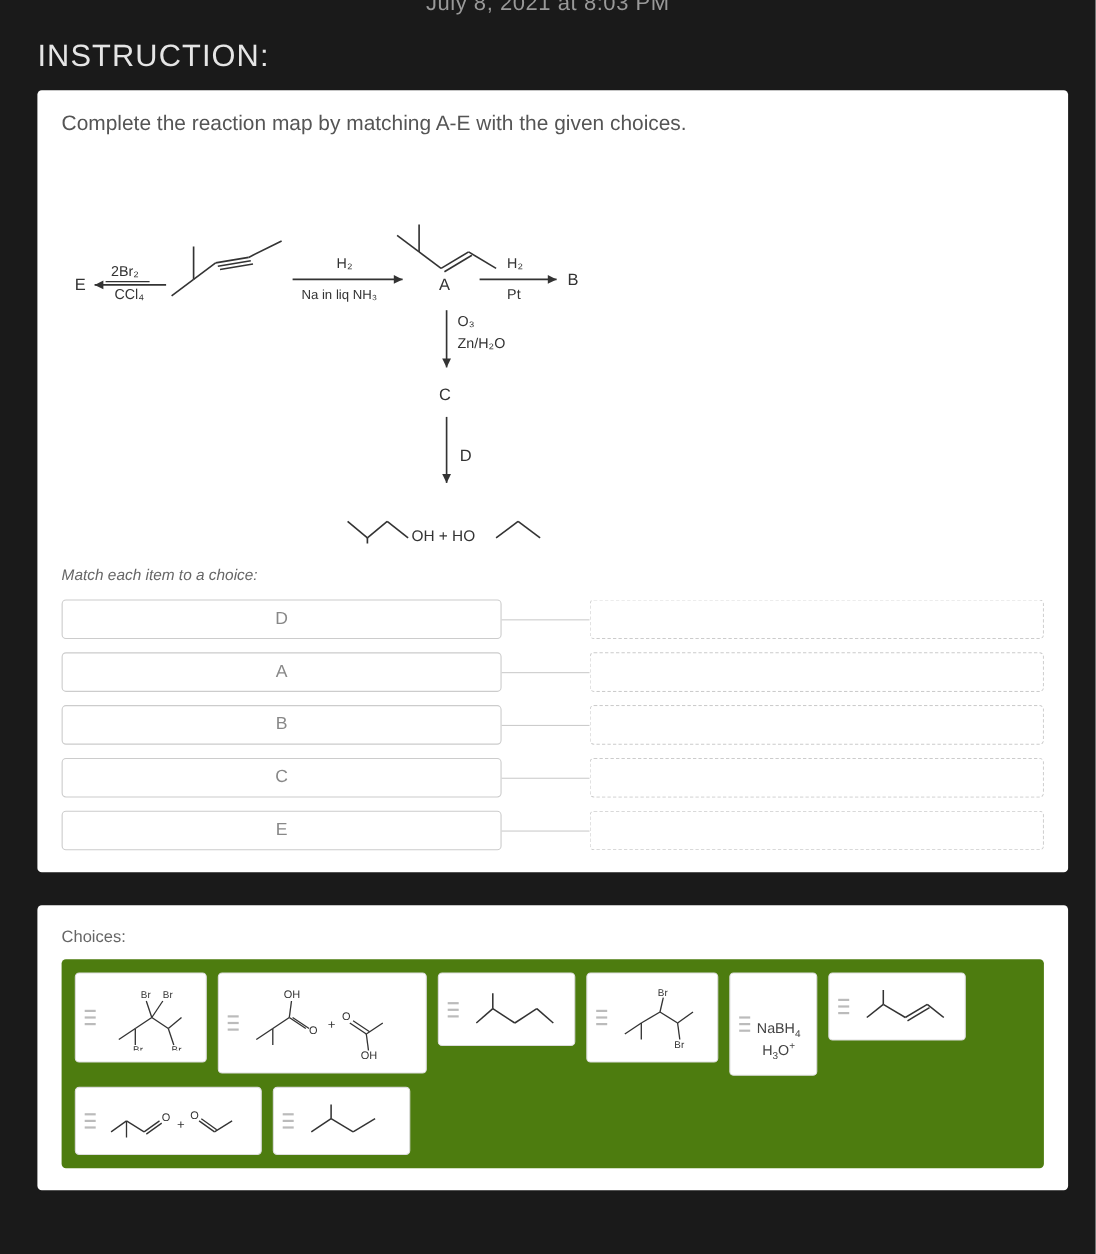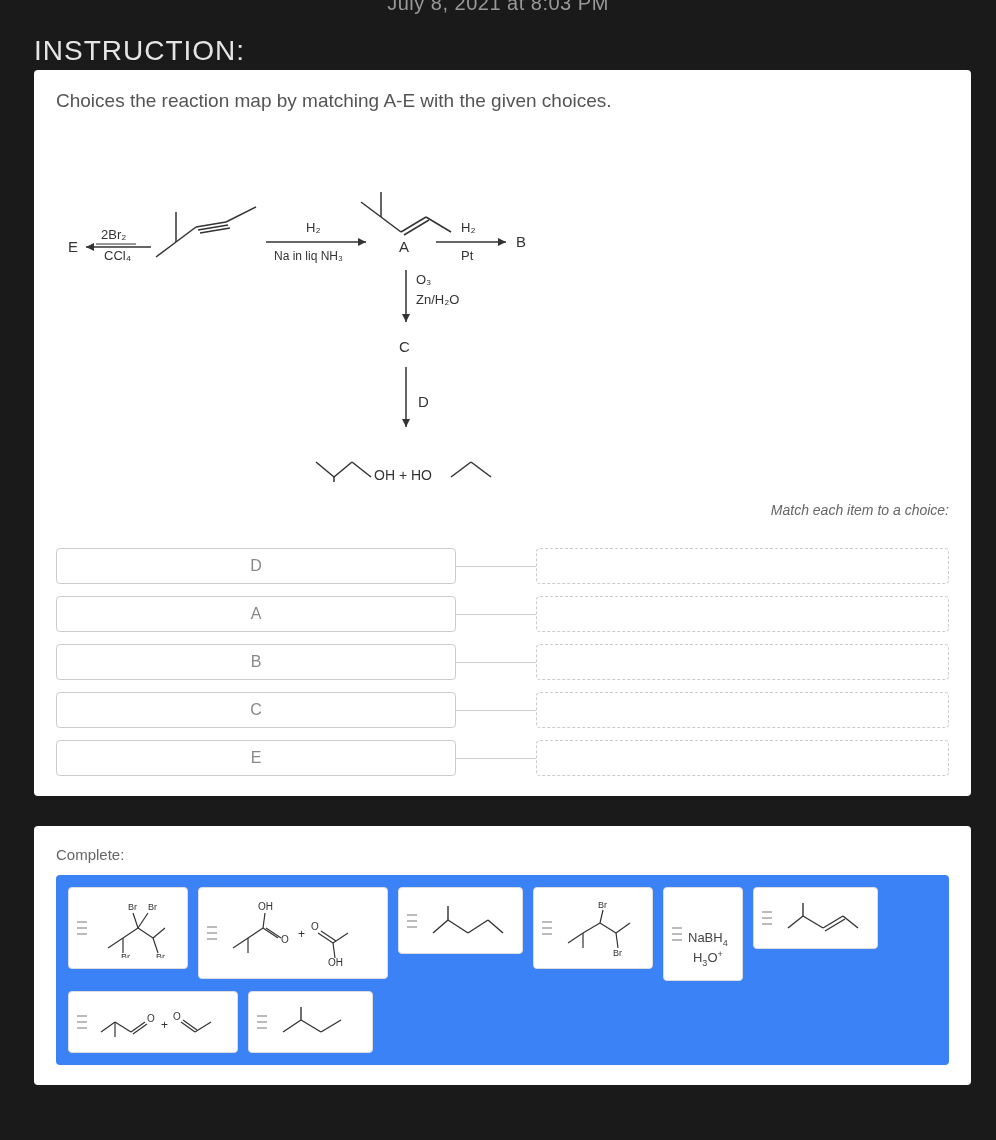--- a/index.html
+++ b/index.html
@@ -15,21 +15,21 @@
     text-align: center;
     color: #999;
     font-size: 20px;
     margin-top: -8px;
     letter-spacing: 0.5px;
   }
   .instruction-header {
     color: #e5e5e5;
     font-size: 28px;
     font-weight: 500;
-    margin: 20px 0 3px 34px;
+    margin: 20px 0 15px 34px;
     letter-spacing: 1px;
   }
   .white-panel {
     background: #fff;
     color: #333;
     margin: 0 25px 30px 34px;
     border-radius: 4px;
     padding: 20px 22px;
   }
   .question-text {
@@ -41,22 +41,21 @@
     width: 600px;
     height: 350px;
     position: relative;
     margin: 0 0 20px 0;
   }
   .reaction-diagram svg { width: 100%; height: 100%; }
   .match-label {
     font-style: italic;
     color: #666;
     font-size: 14px;
-    margin-bottom: 30px;
-    text-align: right;
+    margin-bottom: 15px;
   }
   .match-rows { display: flex; flex-direction: column; gap: 12px; }
   .match-row { display: flex; align-items: center; gap: 0; }
   .match-left {
     width: 400px;
     height: 36px;
     border: 1px solid #ccc;
     border-radius: 4px;
     display: flex;
     align-items: center;
@@ -76,21 +75,21 @@
     border: 1px dashed #ccc;
     border-radius: 4px;
     background: #fff;
   }
   .choices-label {
     color: #666;
     font-size: 15px;
     margin-bottom: 12px;
   }
   .choices-grid {
-    background: #3b82f6;
+    background: #4d7c0f;
     border-radius: 4px;
     padding: 12px;
     display: flex;
     flex-wrap: wrap;
     gap: 10px;
     align-items: flex-start;
   }
   .choice-tile {
     background: #fff;
     border: 1px solid #ddd;
@@ -125,21 +124,21 @@
   sup { font-size: 0.7em; }
 </style>
 </head>
 <body>
 
 <div class="date-line">July 8, 2021 at 8:03 PM</div>
 
 <div class="instruction-header">INSTRUCTION:</div>
 
 <div class="white-panel">
-  <div class="question-text">Choices the reaction map by matching A-E with the given choices.</div>
+  <div class="question-text">Complete the reaction map by matching A-E with the given choices.</div>
 
   <div class="reaction-diagram">
     <svg viewBox="0 0 600 350">
 
       <g stroke="#333" stroke-width="1.5" fill="none">
         <line x1="120" y1="80" x2="120" y2="110"></line>
         <line x1="120" y1="110" x2="100" y2="125"></line>
         <line x1="120" y1="110" x2="140" y2="95"></line>
         <line x1="140" y1="95" x2="170" y2="90"></line>
         <line x1="142" y1="98" x2="172" y2="93"></line>
@@ -224,21 +223,21 @@
     </div>
     <div class="match-row">
       <div class="match-left">E</div>
       <div class="match-connector"></div>
       <div class="match-right"></div>
     </div>
   </div>
 </div>
 
 <div class="white-panel">
-  <div class="choices-label">Complete:</div>
+  <div class="choices-label">Choices:</div>
   <div class="choices-grid">
 
     <div class="choice-tile">
       <div class="drag-handle">
           <span></span>
           <span></span>
           <span></span>
         </div>
       <div class="choice-content">
         <svg width="80" height="60" viewBox="0 0 80 60">

